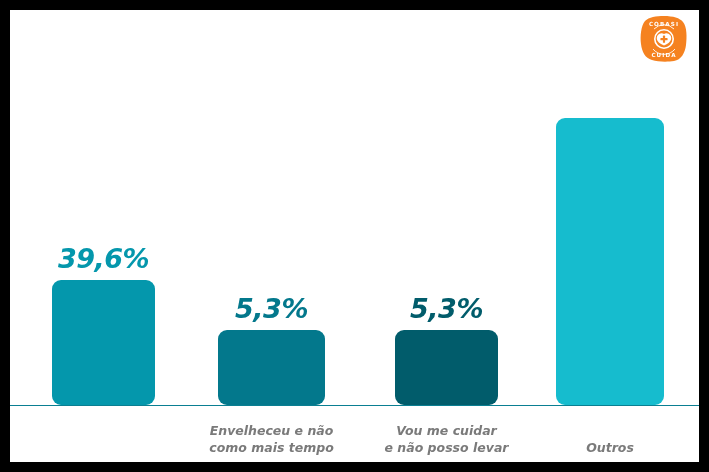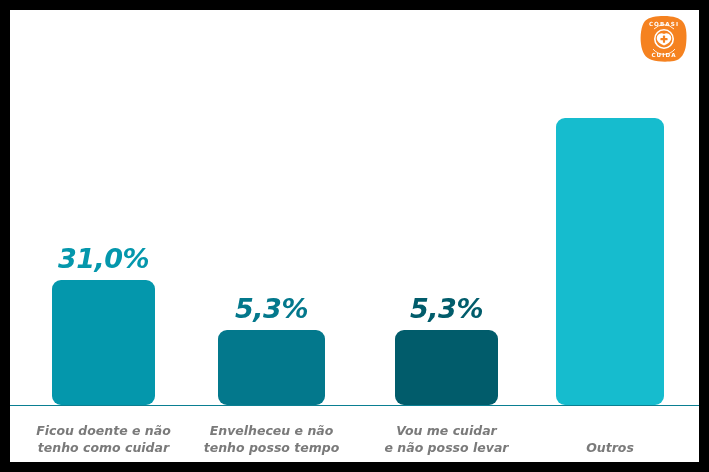--- a/index.html
+++ b/index.html
@@ -117,30 +117,28 @@
         <path d="M13 34 A 14 14 0 0 0 35 34" fill="none" stroke="#ffffff" stroke-width="0.9"></path>
         <text x="24" y="11.4" font-family="DejaVu Sans, sans-serif" font-size="5.6" font-weight="bold" fill="#ffffff" text-anchor="middle" letter-spacing="1.1">COBASI</text>
         <text x="24" y="42.4" font-family="DejaVu Sans, sans-serif" font-size="5.6" font-weight="bold" fill="#ffffff" text-anchor="middle" letter-spacing="1.1">CUIDA</text>
       </svg>
     </div>
 
     <div id="plot">
 
       <div class="bar-group" style="left:42px; width:103px;">
         <div class="bar" style="height:125px; background:#0497ac;"></div>
-        <div class="bar-value" style="bottom:188px; color:#0497ac;">31,0%</div>
-        <div class="bar-label">Ficou doente e não
-tenho como cuidar</div>
+        <div class="bar-value" style="bottom:188px; color:#0497ac;">39,6%</div>
       </div>
 
       <div class="bar-group" style="left:208px; width:107px;">
         <div class="bar" style="height:75px; background:#03788c;"></div>
         <div class="bar-value" style="bottom:138px; color:#03788c;">5,3%</div>
         <div class="bar-label">Envelheceu e não
-tenho posso tempo</div>
+como mais tempo</div>
       </div>
 
       <div class="bar-group" style="left:385px; width:103px;">
         <div class="bar" style="height:75px; background:#015c6b;"></div>
         <div class="bar-value" style="bottom:138px; color:#015c6b;">5,3%</div>
         <div class="bar-label">Vou me cuidar
 e não posso levar</div>
       </div>
 
       <div class="bar-group" style="left:546px; width:108px;">

